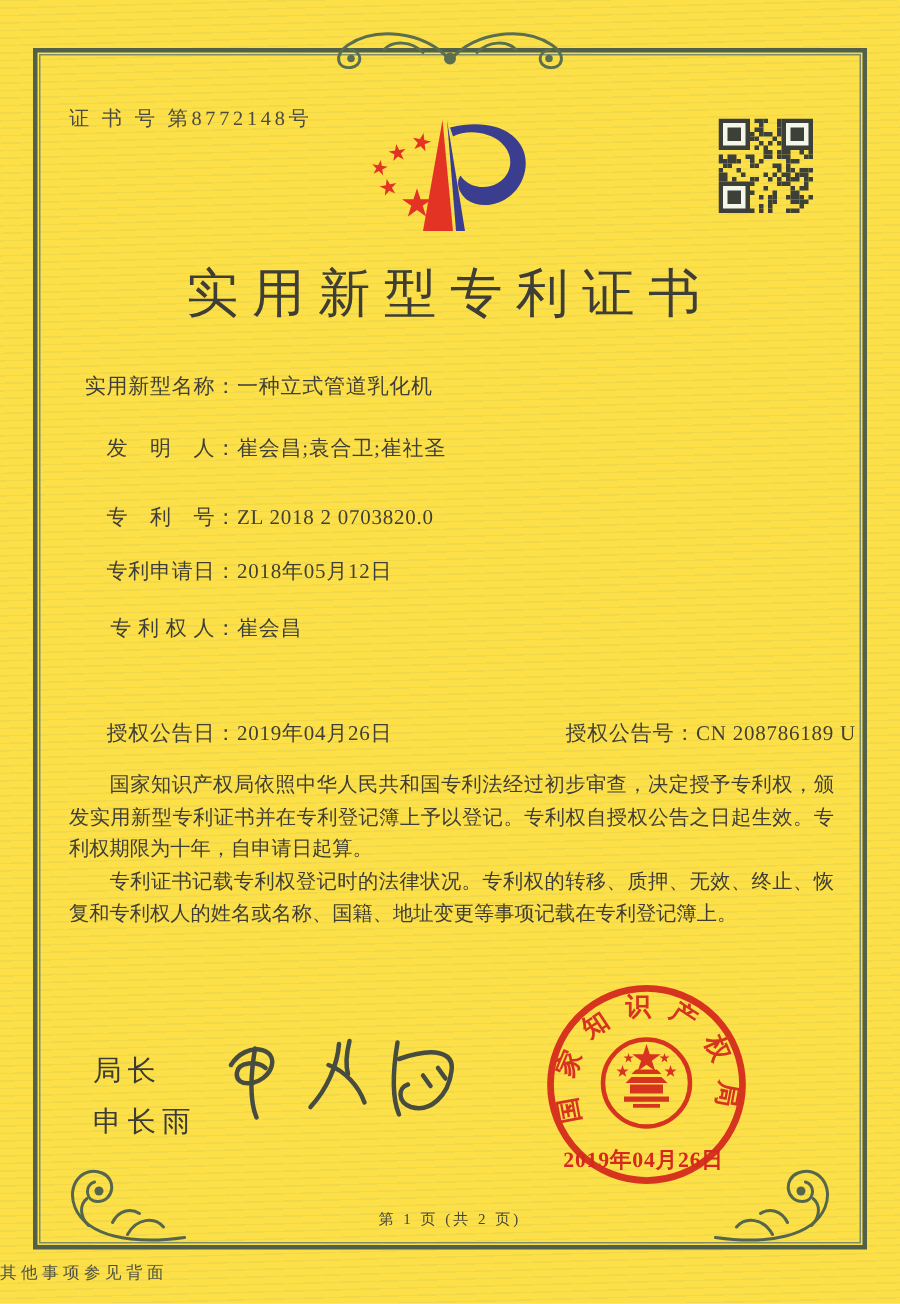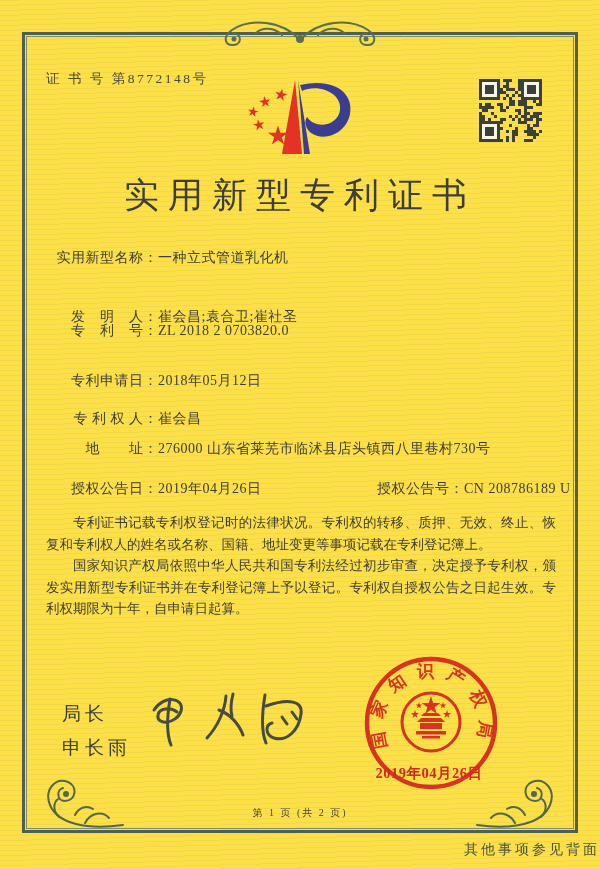--- a/index.html
+++ b/index.html
@@ -21,22 +21,22 @@
   .grant-no{position:absolute;left:331px;top:0;white-space:nowrap;}
   .body-text{position:absolute;left:46px;right:44px;top:512px;z-index:2;color:#3f3e36;}
   .body-text p{margin:0;font-size:13.5px;line-height:21.5px;text-indent:2em;text-align:justify;}
   .signer{position:absolute;left:62px;z-index:2;font-size:19px;color:#3c3c34;letter-spacing:4px;}
   .sig{position:absolute;left:140px;top:683px;z-index:2;}
   .seal{position:absolute;left:358px;top:652px;z-index:3;opacity:.93;}
   .seal-date{position:absolute;left:356px;top:764px;width:146px;text-align:center;
     font-size:14.5px;font-weight:bold;color:#d5281e;letter-spacing:.5px;z-index:4;}
   .page-no{position:absolute;left:0;top:806px;width:100%;text-align:center;
     font-size:10px;color:#474639;letter-spacing:2px;z-index:2;}
-  .back-note{position:absolute;left:0;top:841px;width:100%;text-align:right;
-    font-size:14px;color:#4b5044;letter-spacing:3px;z-index:2;}
+  .back-note{position:absolute;left:0;top:841px;width:100%;text-align:left;
+    font-size:11px;color:#4b5044;letter-spacing:3px;z-index:2;}
   .ornament{position:absolute;z-index:2;}
   svg text{font-family:"Liberation Serif","DejaVu Serif",serif;}
 </style>
 </head>
 <body>
 
 <div class="page">
 
   <div class="frame"></div>
 
@@ -221,43 +221,40 @@
       <rect x="0" y="42" width="21" height="21" fill="#3d4038"></rect>
       <rect x="3" y="45" width="15" height="15" fill="#f4f6ea"></rect>
       <rect x="6" y="48" width="9" height="9" fill="#3d4038"></rect>
     </svg>
 
   <div class="title">实用新型专利证书</div>
 
   <div class="field" style="top:249px">
     <span class="flabel">实用新型名称：</span><span>一种立式管道乳化机</span>
   </div>
-  <div class="field" style="top:308px">
+  <div class="field" style="top:290px">
     <span class="flabel">发　明　人：</span><span>崔会昌;袁合卫;崔社圣</span>
   </div>
-  <div class="field" style="top:322px">
+  <div class="field" style="top:336px">
     <span class="flabel">专　利　号：</span><span>ZL 2018 2 0703820.0</span>
   </div>
   <div class="field" style="top:372px">
     <span class="flabel">专利申请日：</span><span>2018年05月12日</span>
   </div>
   <div class="field" style="top:410px">
     <span class="flabel">专 利 权 人：</span><span>崔会昌</span>
-  </div>
-  <div class="field" style="top:440px">
-    <span class="flabel">地　　址：</span><span>276000 山东省莱芜市临沭县店头镇西八里巷村730号</span>
   </div>
   <div class="field" style="top:480px">
     <span class="flabel">授权公告日：</span><span>2019年04月26日</span>
     <span class="grant-no"><span>授权公告号：</span><span>CN 208786189 U</span></span>
   </div>
 
   <div class="body-text">
+    <p>国家知识产权局依照中华人民共和国专利法经过初步审查，决定授予专利权，颁发实用新型专利证书并在专利登记簿上予以登记。专利权自授权公告之日起生效。专利权期限为十年，自申请日起算。</p>
     <p>专利证书记载专利权登记时的法律状况。专利权的转移、质押、无效、终止、恢复和专利权人的姓名或名称、国籍、地址变更等事项记载在专利登记簿上。</p>
-    <p>国家知识产权局依照中华人民共和国专利法经过初步审查，决定授予专利权，颁发实用新型专利证书并在专利登记簿上予以登记。专利权自授权公告之日起生效。专利权期限为十年，自申请日起算。</p>
   </div>
 
   <div class="signer" style="top:701px">局长</div>
   <div class="signer" style="top:735px">申长雨</div>
 
   <svg class="sig" width="175" height="78" viewBox="0 0 175 78">
     <g stroke="#474c41" stroke-width="3" fill="none" stroke-linecap="round" stroke-linejoin="round">
       <path d="M30,16 C27,34 26,50 31,62"></path>
       <path d="M14,27 C24,11 45,15 41,28 C37,41 16,43 18,32 C19,25 31,24 37,29"></path>
       <path d="M86,13 C85,27 78,43 67,55"></path>

